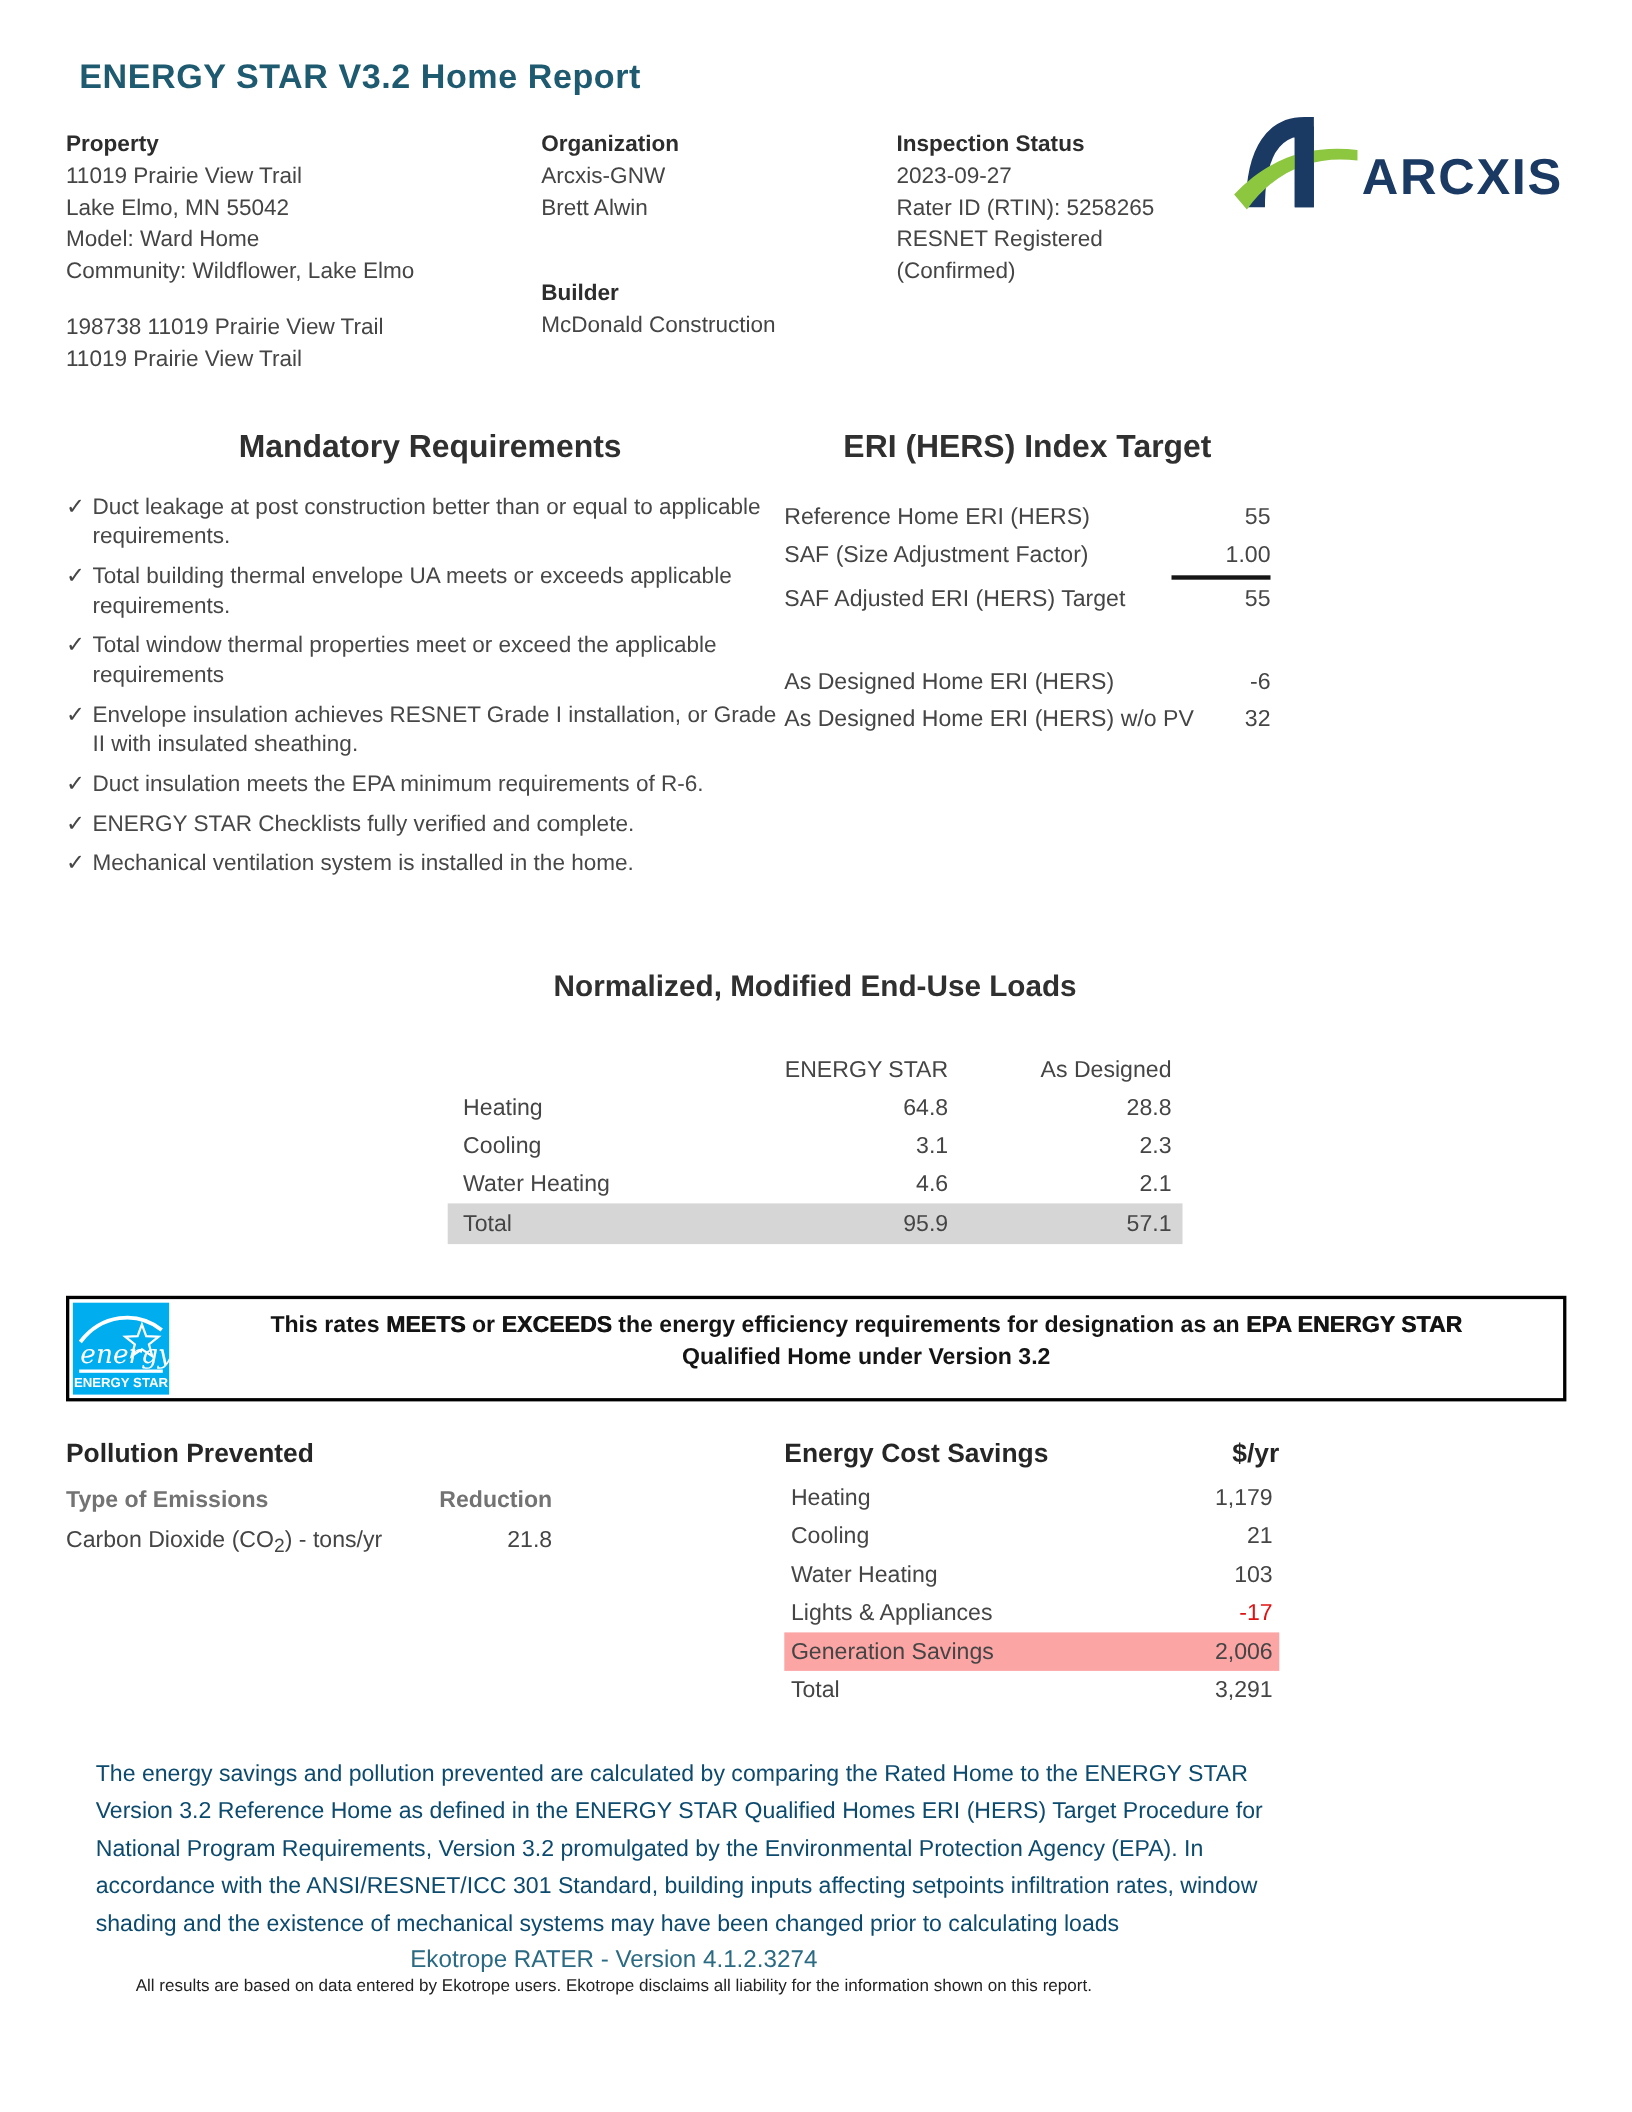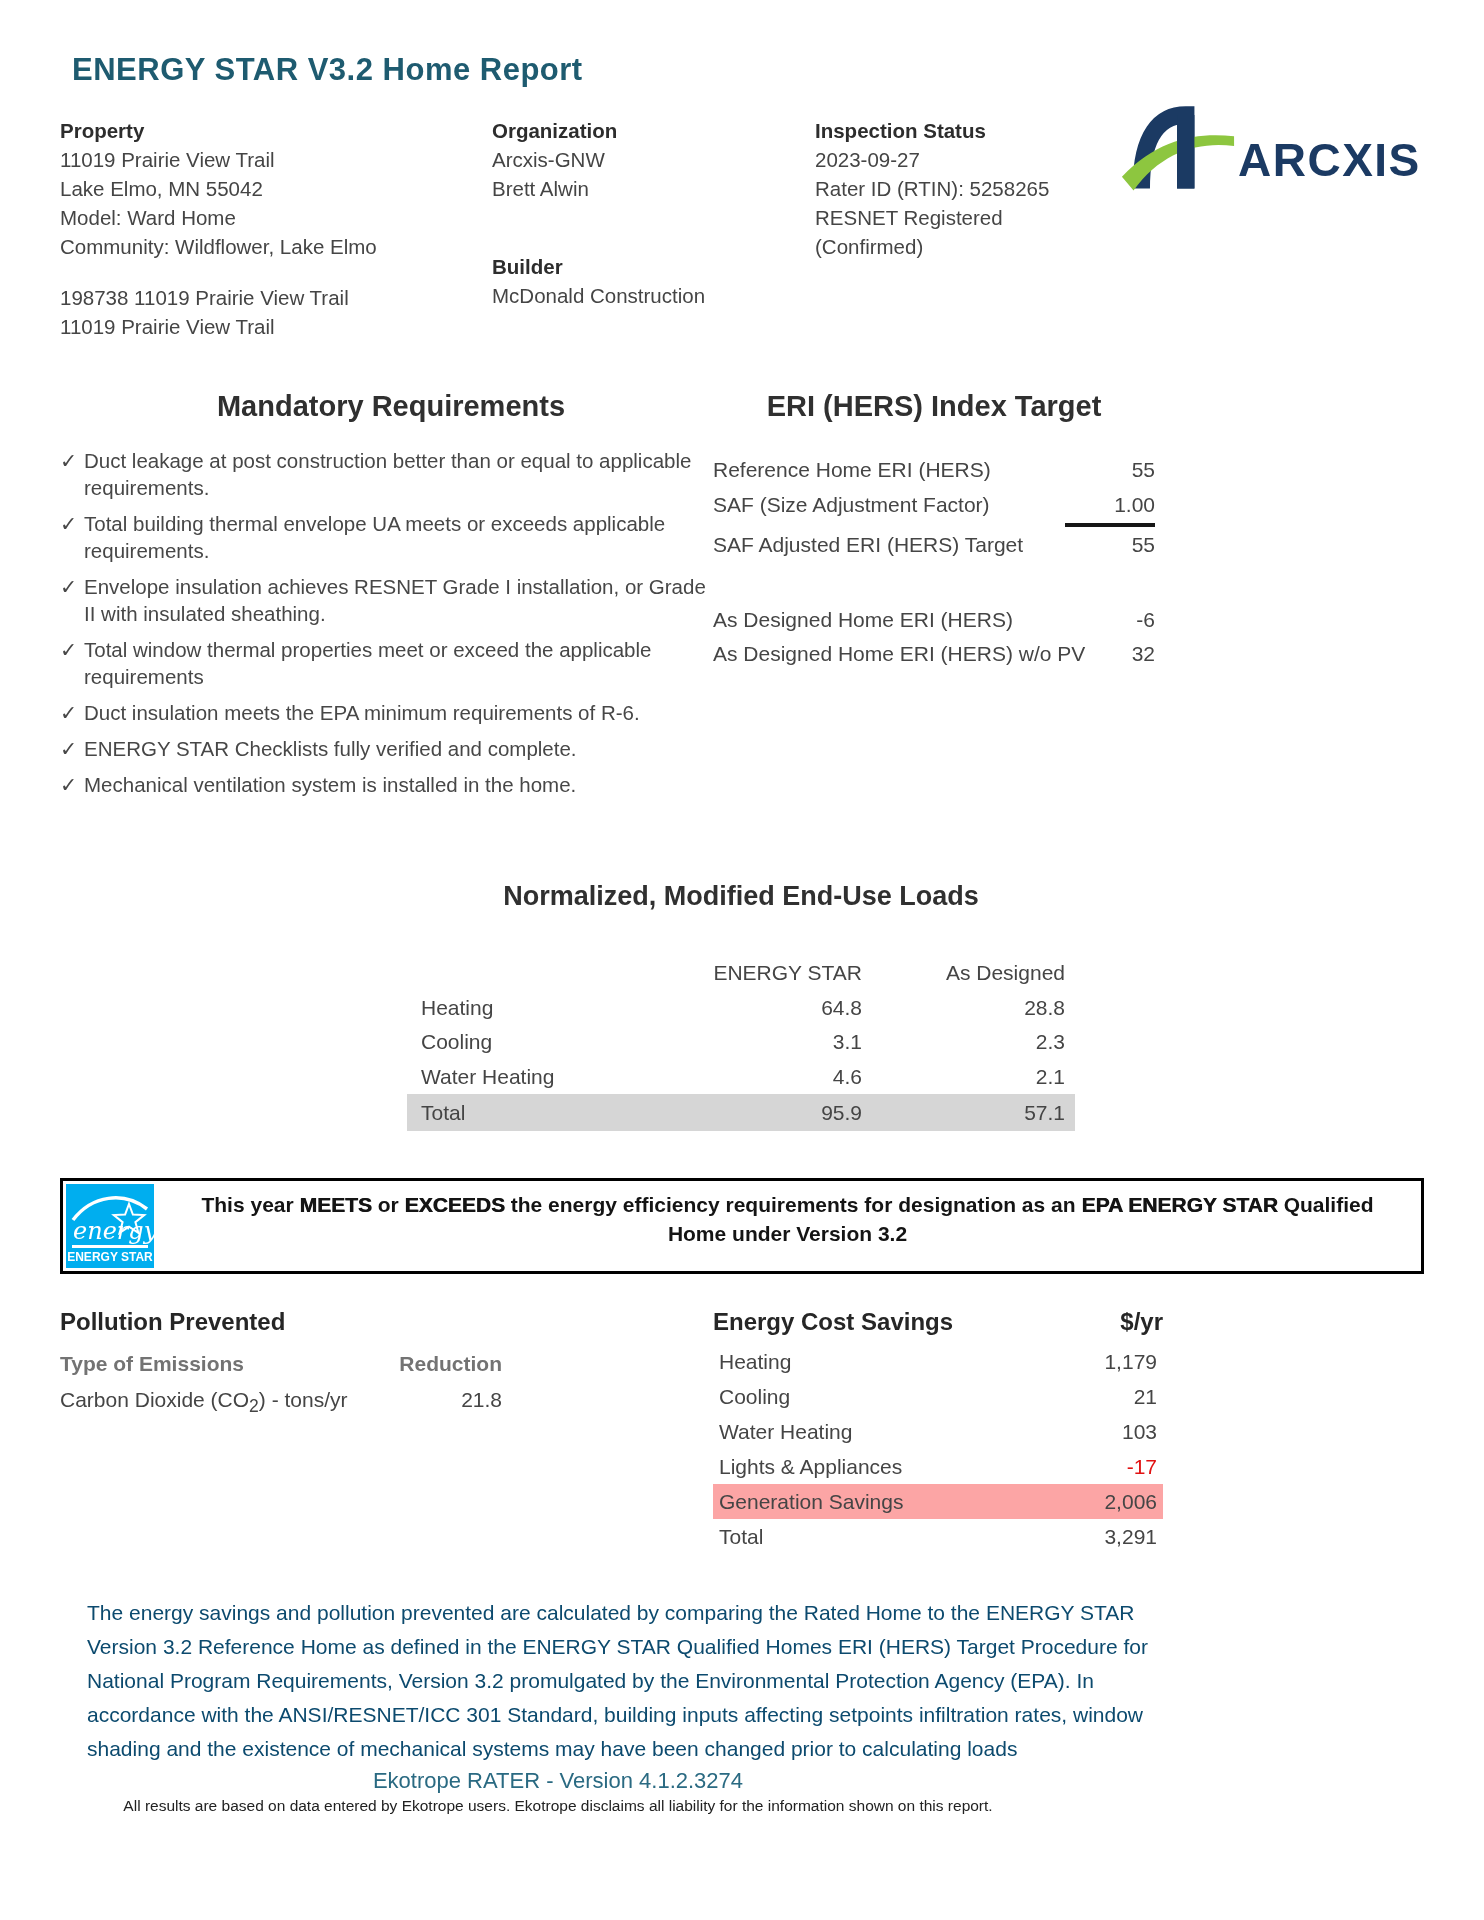--- a/index.html
+++ b/index.html
@@ -113,22 +113,22 @@
     <path d="M2,82 C40,42 80,36 118,40 L118,50 C80,45 42,57 14,96 Z" fill="#8dc63f"></path>
     <path d="M68,18 L68,94" stroke="#1b3a63" stroke-width="18" fill="none"></path>
   </svg>
   <span class="brand">ARCXIS</span>
 </div>
 
 <div class="abs" id="mandatory">
   <div class="sechead">Mandatory Requirements</div>
   <div class="req"><span class="check"></span><span>Duct leakage at post construction better than or equal to applicable requirements.</span></div>
   <div class="req"><span class="check"></span><span>Total building thermal envelope UA meets or exceeds applicable requirements.</span></div>
+  <div class="req"><span class="check"></span><span>Total window thermal properties meet or exceed the applicable requirements</span></div>
   <div class="req"><span class="check"></span><span>Envelope insulation achieves RESNET Grade I installation, or Grade II with insulated sheathing.</span></div>
-  <div class="req"><span class="check"></span><span>Total window thermal properties meet or exceed the applicable requirements</span></div>
   <div class="req"><span class="check"></span><span>Duct insulation meets the EPA minimum requirements of R-6.</span></div>
   <div class="req"><span class="check"></span><span>ENERGY STAR Checklists fully verified and complete.</span></div>
   <div class="req"><span class="check"></span><span>Mechanical ventilation system is installed in the home.</span></div>
 </div>
 
 <div class="abs" id="eri">
   <div class="sechead">ERI (HERS) Index Target</div>
   <div class="erirow">
     <span>Reference Home ERI (HERS)</span>
     <span>55</span>
@@ -187,21 +187,21 @@
 
 <div class="abs" id="banner">
   <svg id="eslogo" viewBox="0 0 88 84" aria-hidden="true">
     <rect width="88" height="84" fill="#00aeef"></rect>
     <path d="M7,36 C26,11 58,7 81,25" stroke="#fff" stroke-width="3.5" fill="none"></path>
     <text x="7" y="55" font-size="24" font-style="italic" fill="#fff" font-family="DejaVu Serif, serif">energy</text>
     <polygon points="63,20 66.9,30.6 78.2,31.1 69.4,38.1 72.4,48.9 63,42.7 53.6,48.9 56.6,38.1 47.8,31.1 59.1,30.6" fill="none" stroke="#fff" stroke-width="2"></polygon>
     <rect x="6" y="61" width="76" height="3" fill="#fff"></rect>
     <text x="44" y="77" text-anchor="middle" font-size="12" font-weight="bold" fill="#fff" font-family="Liberation Sans, sans-serif">ENERGY STAR</text>
   </svg>
-  <div id="bannertext"><span>This year </span><span class="xb">MEETS</span><span> or </span><span class="xb">EXCEEDS</span><span> the energy efficiency requirements for designation as an </span><span class="xb">EPA ENERGY STAR</span><span> Qualified Home under Version 3.2</span></div>
+  <div id="bannertext"><span>This rates </span><span class="xb">MEETS</span><span> or </span><span class="xb">EXCEEDS</span><span> the energy efficiency requirements for designation as an </span><span class="xb">EPA ENERGY STAR</span><span> Qualified Home under Version 3.2</span></div>
 </div>
 
 <div class="abs" id="pollution">
   <div class="sechead2">Pollution Prevented</div>
   <div class="prow">
     <span class="pemph">Type of Emissions</span>
     <span class="pemph">Reduction</span>
   </div>
   <div class="prow">
     <span><span>Carbon Dioxide (CO</span><sub>2</sub><span>) - tons/yr</span></span>

